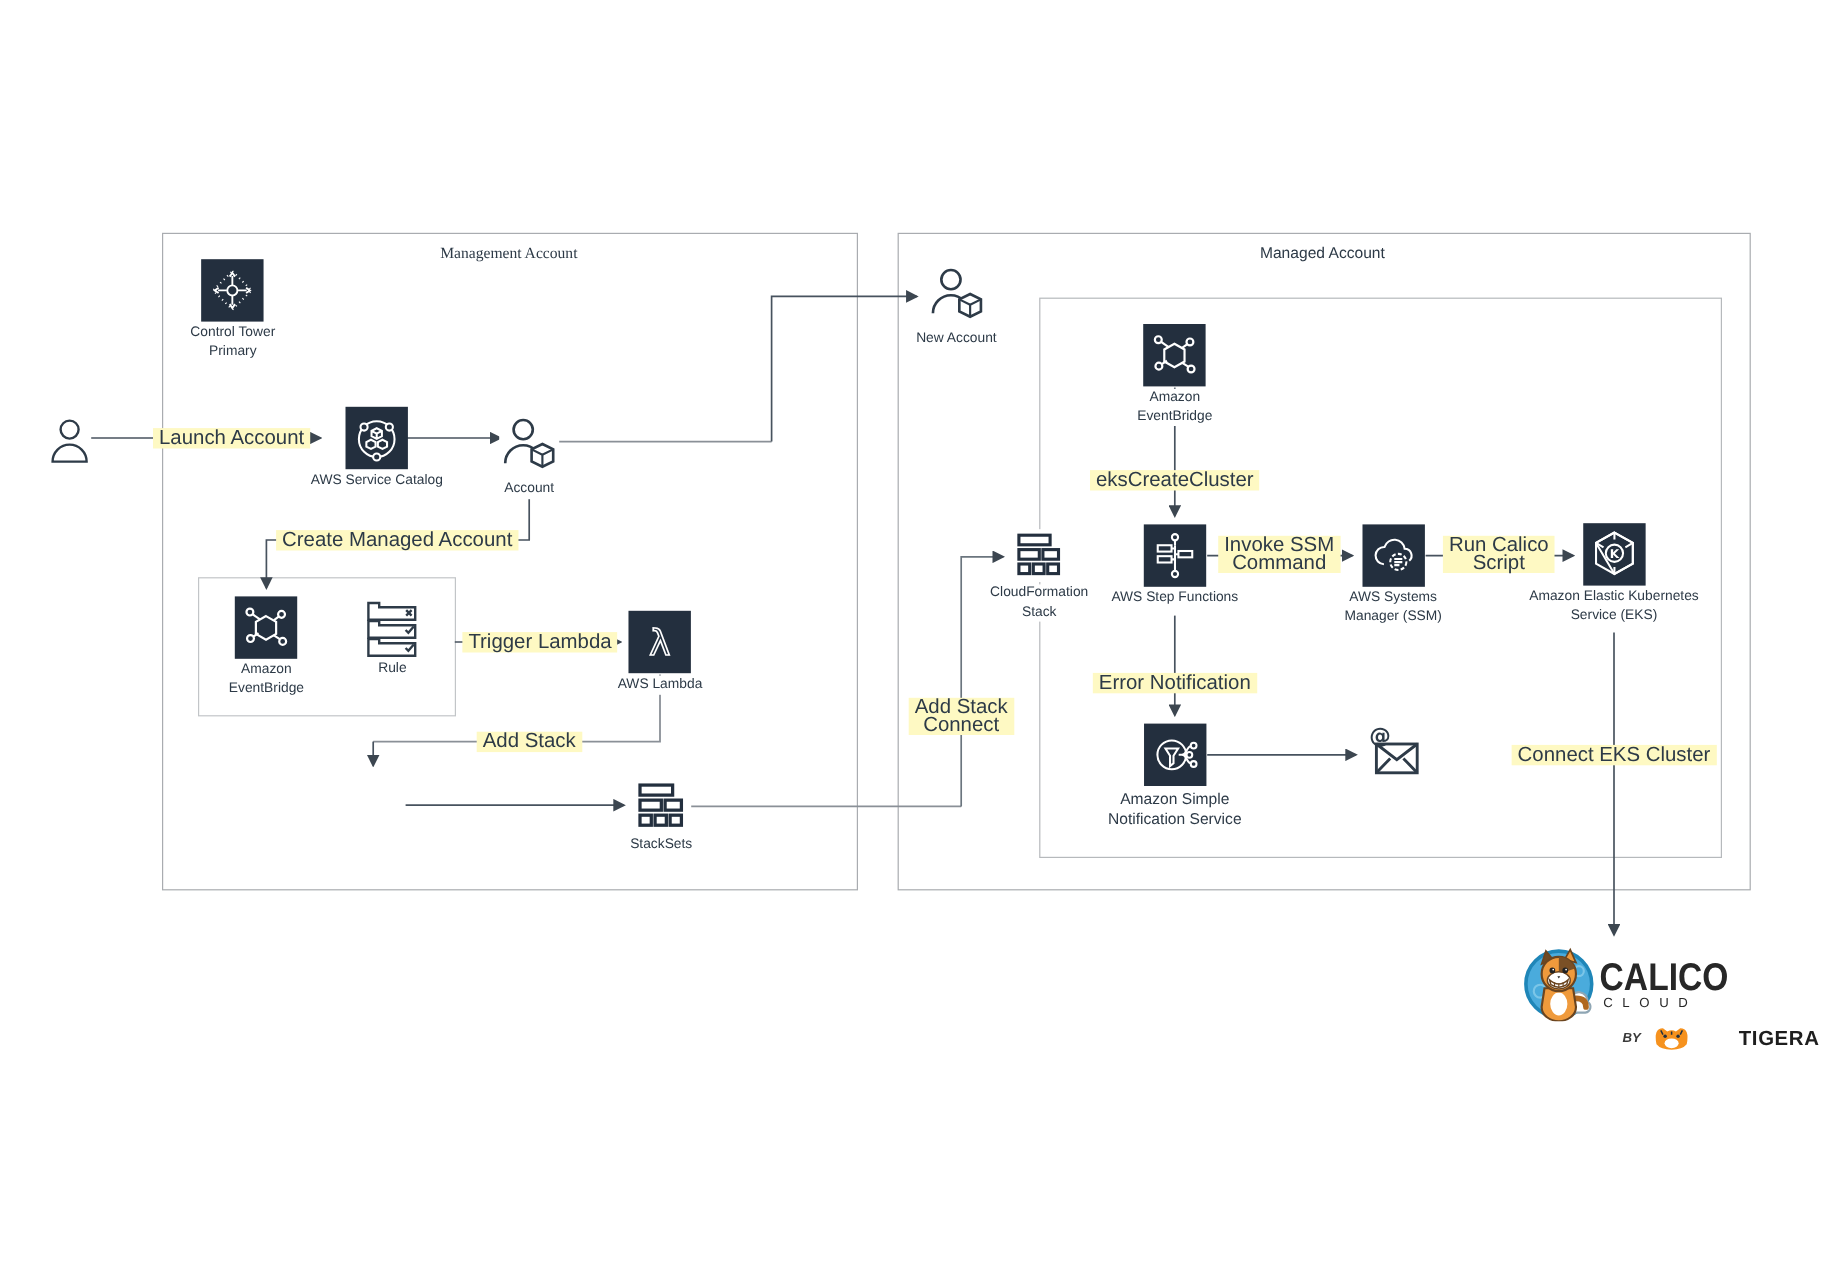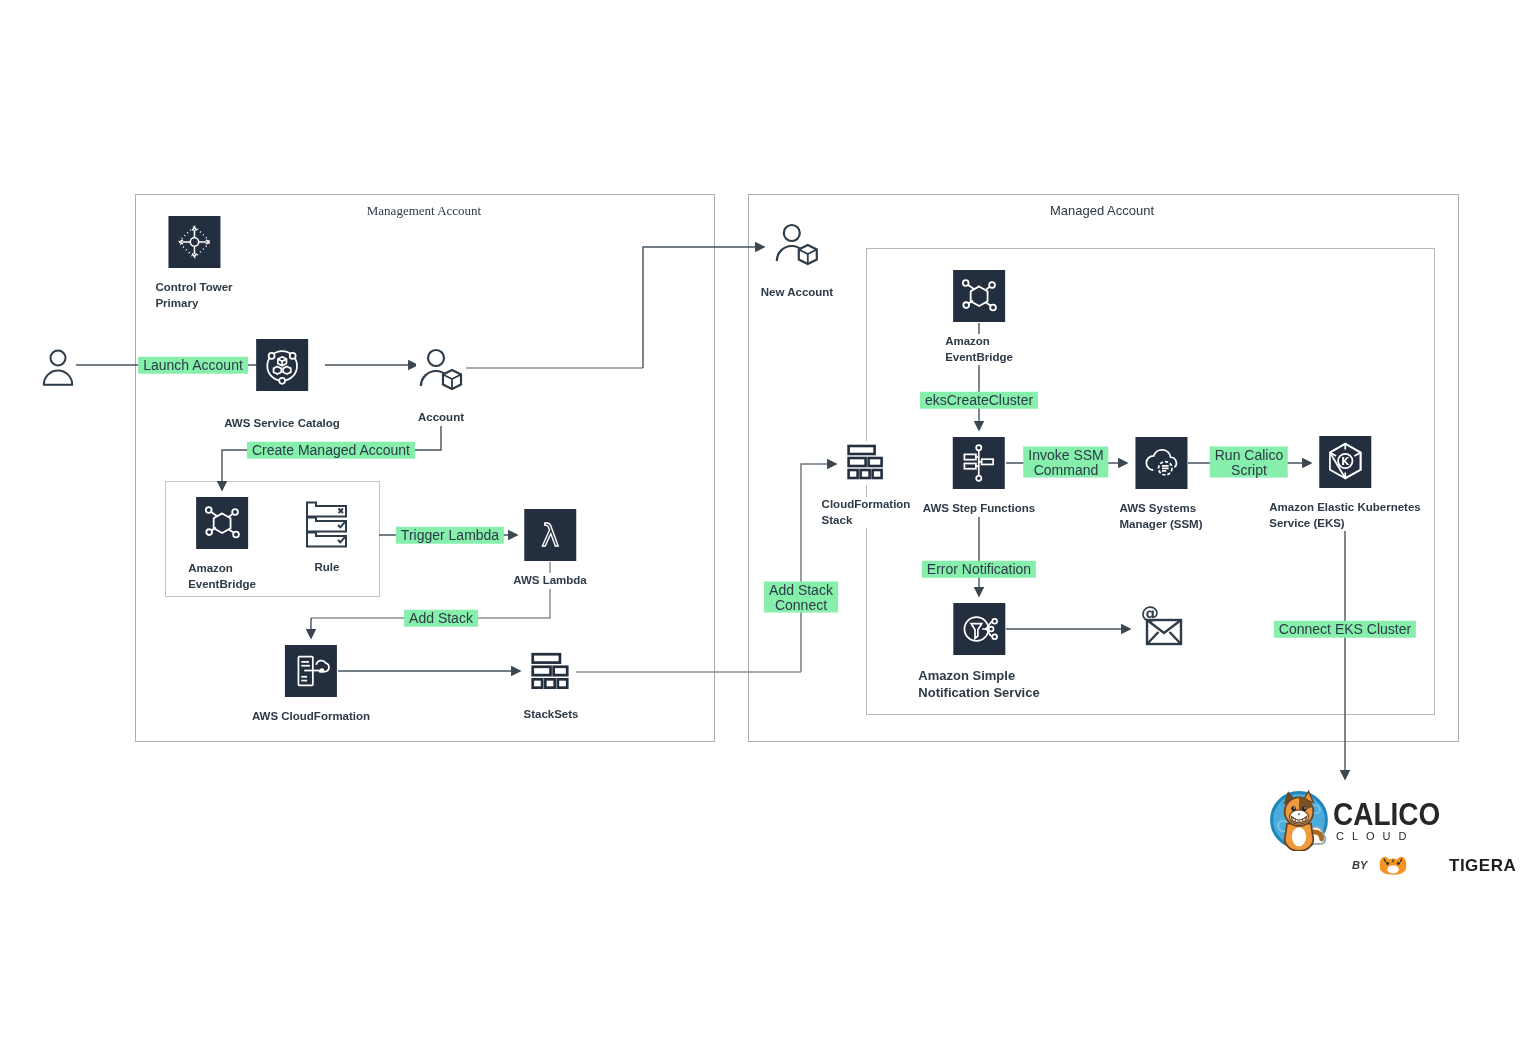--- a/index.html
+++ b/index.html
@@ -4,25 +4,25 @@
 <style>
   html,body{margin:0;padding:0;background:#ffffff;}
   #stage{position:relative;width:1536px;height:1056px;background:#fff;overflow:hidden;
          font-family:"Liberation Sans", sans-serif;color:#2d3a47;}
   .abox{position:absolute;border:1px solid #a9acb0;background:transparent;z-index:1;}
   .btitle{position:absolute;transform:translateX(-50%);font-size:13px;color:#2d3a47;z-index:4;white-space:nowrap;}
   #wires{position:absolute;left:0;top:0;z-index:2;}
   .node{position:absolute;transform:translateX(-50%);display:flex;flex-direction:column;align-items:center;z-index:3;}
   .ibox{width:52px;height:52px;background:#232f3e;display:flex;align-items:center;justify-content:center;}
   .ibox.outline{background:#fff;}
-  .nlabel{margin-top:12px;z-index:3;font-weight:bold;}
+  .nlabel{margin-top:2px;text-align:center;z-index:3;}
   .nlabel div{font-size:11.5px;line-height:15.5px;color:#2d3a47;white-space:nowrap;background:#fff;padding:0 2px;}
   .nlabel.big div{font-size:13px;line-height:17px;}
-  .elabel{position:absolute;transform:translate(-50%,-50%);background:#86efac;padding:1px 5px;
-          font-size:14px;line-height:14.5px;color:#2d3a47;text-align:center;white-space:nowrap;z-index:4;}
+  .elabel{position:absolute;transform:translate(-50%,-50%);background:#fef9c3;padding:1px 5px;
+          font-size:17px;line-height:14.5px;color:#2d3a47;text-align:center;white-space:nowrap;z-index:4;}
   
   .logo-el{position:absolute;z-index:5;}
   #calico-word{font-size:28px;font-weight:900;letter-spacing:0px;color:#272727;transform:scale(1.0,1.15);transform-origin:left top;}
   #cloud-word{font-size:11px;font-weight:400;letter-spacing:8px;color:#272727;}
   #by-word{font-size:11px;font-weight:700;font-style:italic;color:#3a3a3a;}
   #tigera-word{font-size:17px;font-weight:900;letter-spacing:0.5px;color:#1e1e1e;}
 </style>
 </head>
 <body>
 
@@ -88,21 +88,21 @@
           <path d="M36.5,21.6 L40,24 L36.5,26.4"></path>
         </g>
       </svg>
     </div>
     <div class="nlabel">
       <div>Control Tower</div>
       <div>Primary</div>
     </div>
   </div>
 
-  <div class="node" style="left:282px;top:339px;gap:13px;">
+  <div class="node" style="left:314px;top:339px;">
     <div class="ibox">
       <svg width="46" height="46" viewBox="0 0 48 48">
         <g stroke="#fff" fill="none" stroke-width="1.8">
           <circle cx="24" cy="25" r="15.5"></circle>
           <circle cx="13" cy="14.5" r="3.1" fill="#232f3e"></circle>
           <circle cx="35" cy="14.5" r="3.1" fill="#232f3e"></circle>
           <circle cx="24" cy="40.5" r="3.1" fill="#232f3e"></circle>
           <path d="M24,15.5 l4.5,2.3 v4.6 l-4.5,2.3 l-4.5,-2.3 v-4.6 z M24,20.2 v4.5 M19.5,17.8 l4.5,2.4 l4.5,-2.4"></path>
           <path d="M19,25.5 l4,2 v4 l-4,2 l-4,-2 v-4 z"></path>
           <path d="M29,25.5 l4,2 v4 l-4,2 l-4,-2 v-4 z"></path>
@@ -176,39 +176,20 @@
     <div class="ibox">
       <svg width="46" height="46" viewBox="0 0 48 48">
         <text x="24" y="35" text-anchor="middle" font-size="31" fill="none" stroke="#fff" stroke-width="1.4" font-family="DejaVu Sans, sans-serif">λ</text>
       </svg>
     </div>
     <div class="nlabel">
         <div>AWS Lambda</div>
       </div>
   </div>
 
-  <div class="node" style="left:311px;top:645px;">
-    <div class="ibox">
-      <svg width="46" height="46" viewBox="0 0 48 48">
-        <g stroke="#fff" fill="none" stroke-width="1.8">
-          <rect x="11" y="9" width="15" height="30" rx="1"></rect>
-          <line x1="14" y1="14.5" x2="22" y2="14.5"></line>
-          <line x1="14" y1="18.5" x2="23" y2="18.5"></line>
-          <line x1="14" y1="30" x2="20" y2="30"></line>
-          <line x1="14" y1="34" x2="20" y2="34"></line>
-          <path d="M29.5,17.5 a5.5,5.5 0 0 1 10,-1.8 a4.6,4.6 0 0 1 -0.8,9 h-6.5"></path>
-          <line x1="17" y1="23.5" x2="35" y2="23.5"></line>
-          <circle cx="35.5" cy="23.5" r="1.5" fill="#fff"></circle>
-        </g>
-      </svg>
-    </div>
-    <div class="nlabel">
-        <div>AWS CloudFormation</div>
-      </div>
-  </div>
 
   <div class="node" style="left:551px;top:649px;">
     <div class="ibox outline" style="width:48px;height:46px;">
       <svg width="48" height="46" viewBox="0 0 44 44">
         <g stroke="#232f3e" stroke-width="2.6" fill="#fff">
           <rect x="5" y="5" width="26" height="8"></rect>
           <rect x="5" y="17" width="17" height="8"></rect>
           <rect x="25" y="17" width="13" height="8"></rect>
           <rect x="5" y="29" width="9" height="8"></rect>
           <rect x="17" y="29" width="9" height="8"></rect>

